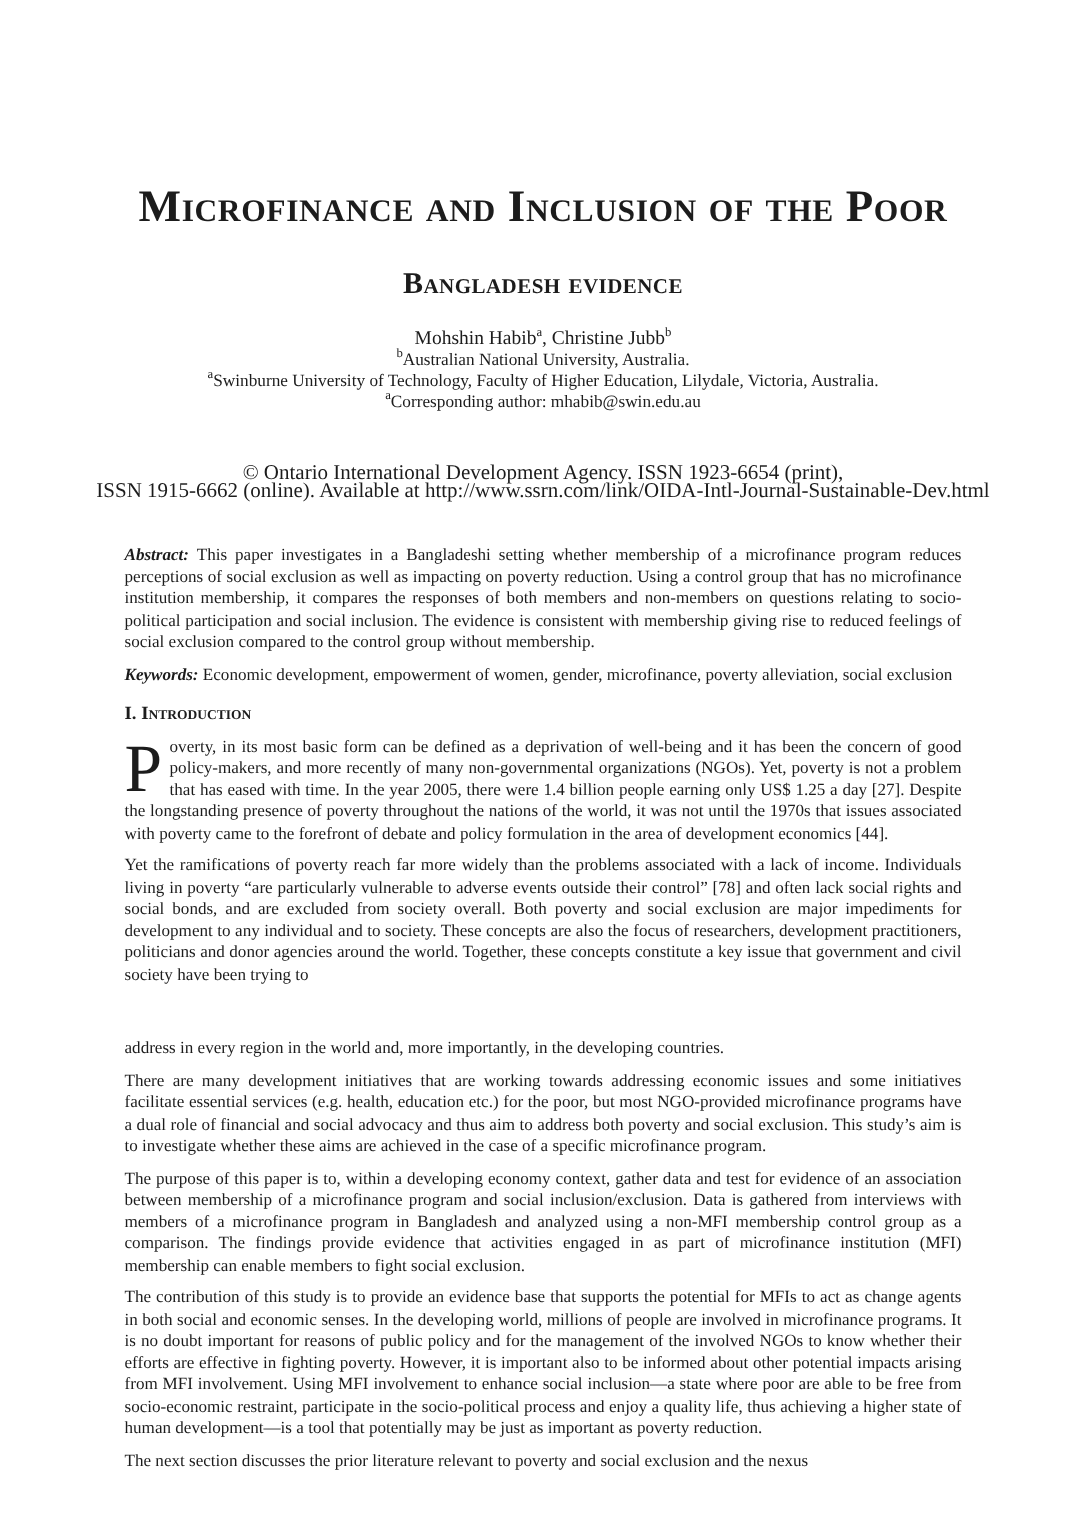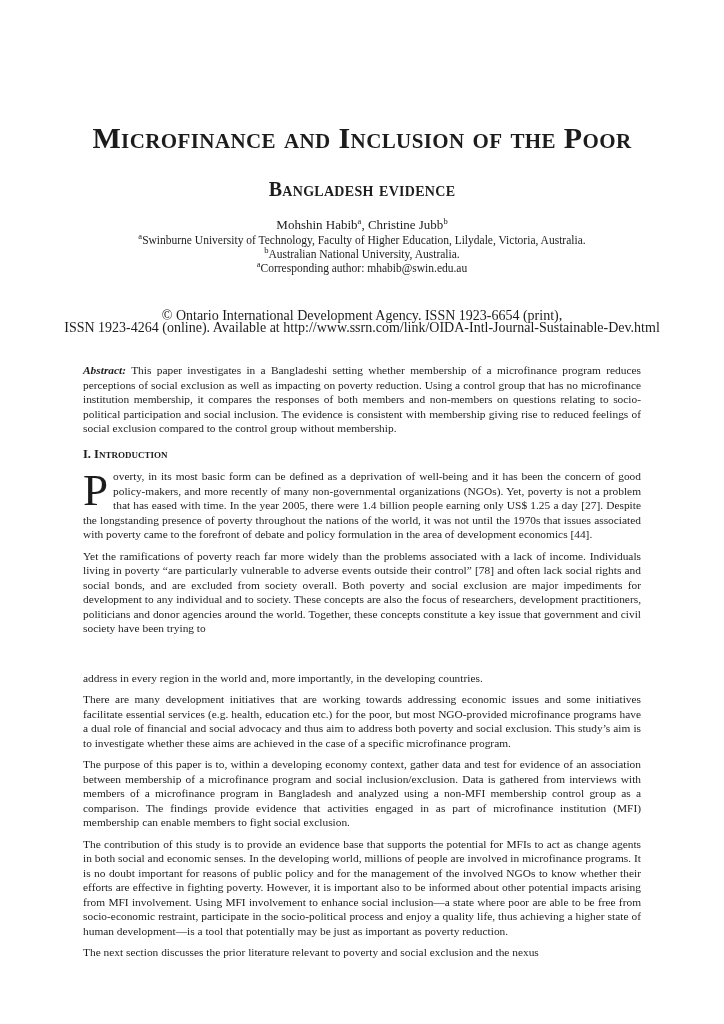--- a/index.html
+++ b/index.html
@@ -68,35 +68,36 @@
 <body>
 
 <div class="page">
 
   <div class="header">
     <div class="title">Microfinance and Inclusion of the Poor</div>
     <div class="subtitle">Bangladesh evidence</div>
 
     <div class="authors"><span>Mohshin Habib</span><sup class="sup">a</sup><span>, Christine Jubb</span><sup class="sup">b</sup></div>
 
+    <div class="affil"><sup class="sup">b</sup><span>Australian National University, Australia.</span></div>
     <div class="affil"><sup class="sup">a</sup><span>Swinburne University of Technology, Faculty of Higher Education, Lilydale, Victoria, Australia.</span></div>
-    <div class="affil"><sup class="sup">b</sup><span>Australian National University, Australia.</span></div>
     <div class="affil"><sup class="sup">a</sup><span>Corresponding author: mhabib@swin.edu.au</span></div>
 
     <div class="imprint">
       <div>© Ontario International Development Agency. ISSN 1923-6654 (print),</div>
-      <div>ISSN 1923-4264 (online). Available at http://www.ssrn.com/link/OIDA-Intl-Journal-Sustainable-Dev.html</div>
+      <div>ISSN 1915-6662 (online). Available at http://www.ssrn.com/link/OIDA-Intl-Journal-Sustainable-Dev.html</div>
     </div>
   </div>
 
   <div class="columns">
 
     <div class="col">
       <p><span class="para-label">Abstract:</span> <span>This paper investigates in a Bangladeshi setting whether membership of a microfinance program reduces perceptions of social exclusion as well as impacting on poverty reduction. Using a control group that has no microfinance institution membership, it compares the responses of both members and non-members on questions relating to socio-political participation and social inclusion. The evidence is consistent with membership giving rise to reduced feelings of social exclusion compared to the control group without membership.</span></p>
 
+      <p><span class="para-label">Keywords:</span> <span>Economic development, empowerment of women, gender, microfinance, poverty alleviation, social exclusion</span></p>
 
       <div class="sec-heading">I. Introduction</div>
 
       <p><span class="dropcap">P</span><span>overty, in its most basic form can be defined as a deprivation of well-being and it has been the concern of good policy-makers, and more recently of many non-governmental organizations (NGOs). Yet, poverty is not a problem that has eased with time. In the year 2005, there were 1.4 billion people earning only US$ 1.25 a day [27]. Despite the longstanding presence of poverty throughout the nations of the world, it was not until the 1970s that issues associated with poverty came to the forefront of debate and policy formulation in the area of development economics [44].</span></p>
 
       <p>Yet the ramifications of poverty reach far more widely than the problems associated with a lack of income. Individuals living in poverty “are particularly vulnerable to adverse events outside their control” [78] and often lack social rights and social bonds, and are excluded from society overall. Both poverty and social exclusion are major impediments for development to any individual and to society. These concepts are also the focus of researchers, development practitioners, politicians and donor agencies around the world. Together, these concepts constitute a key issue that government and civil society have been trying to</p>
     </div>
 
     <div class="col">
       <p>address in every region in the world and, more importantly, in the developing countries.</p>

